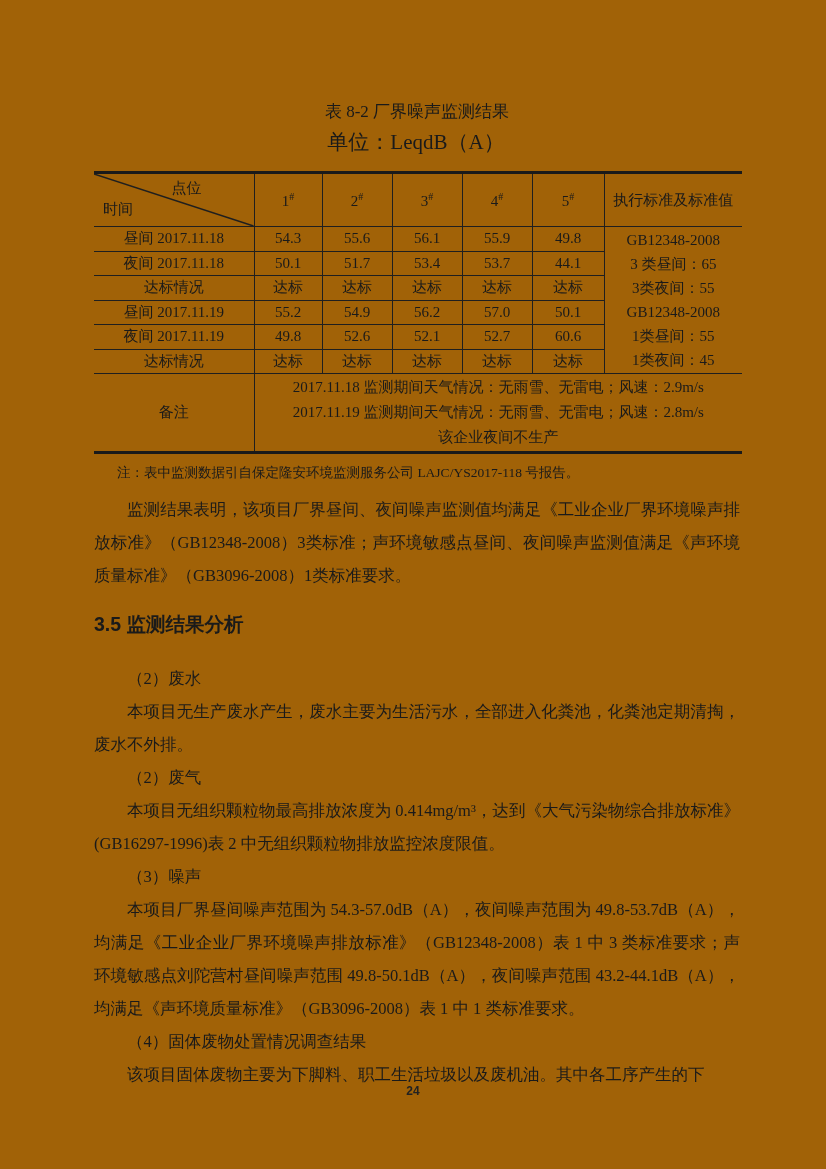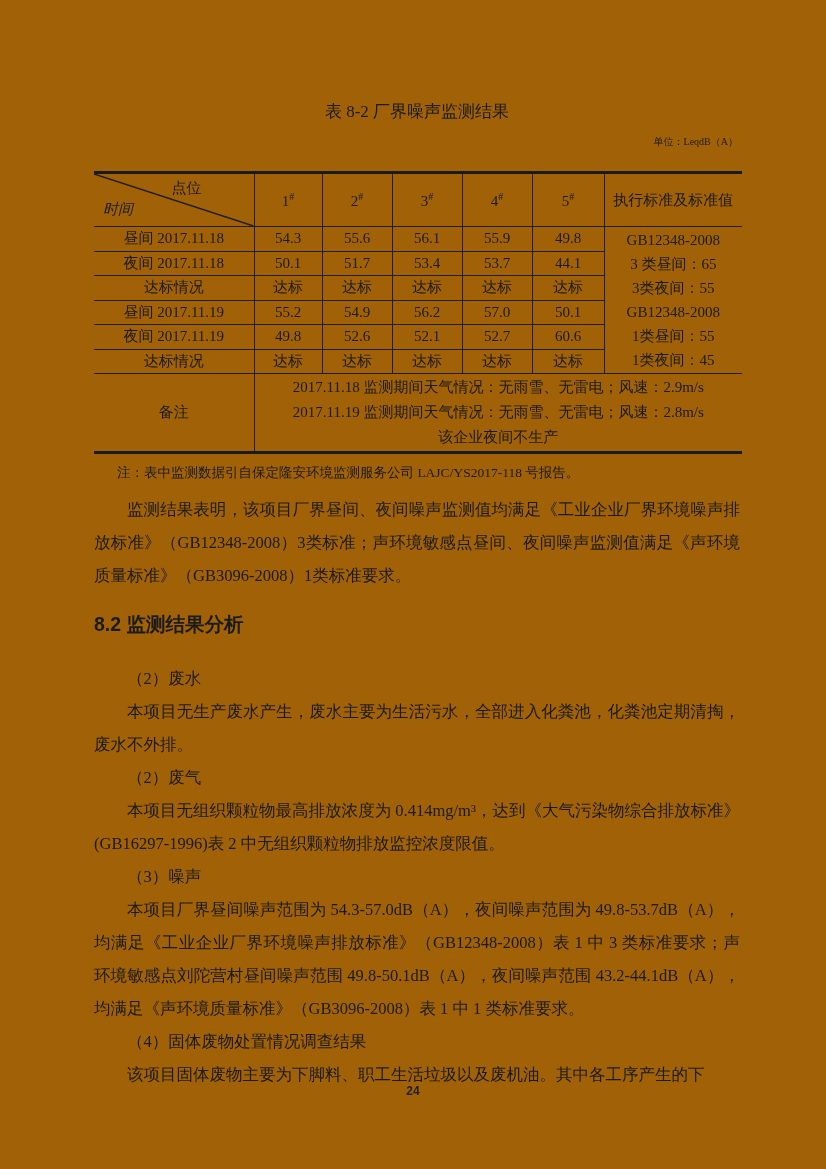--- a/index.html
+++ b/index.html
@@ -21,22 +21,22 @@
 
   
   .tbl-title {
     margin-top: 101px;
     text-align: center;
     font-size: 17px;
     line-height: 22px;
   }
   .unit-line {
     margin-top: 9px;
-    text-align: right;
-    font-size: 10px;
+    text-align: center;
+    font-size: 21px;
     line-height: 20px;
     padding-right: 2px;
   }
   table.noise {
     margin-top: 19px;
     width: 648px;
     border-collapse: collapse;
     table-layout: fixed;
     border-top: 3px solid #1a1a1a;
     border-bottom: 3px solid #1a1a1a;
@@ -62,21 +62,20 @@
     display: block;
   }
   .diag-top {
     position: absolute; top: 5px; left: 58%;
     transform: translateX(-50%);
     font-size: 15px;
   }
   .diag-bottom {
     position: absolute; bottom: 7px; left: 9px;
     font-size: 15px;
-    font-style: italic;
   }
   .pt-head sup { font-size: 10px; }
 
   .std-cell { line-height: 24px; font-size: 15px; }
   .remark-content {
     text-align: left;
     padding-left: 10px;
     line-height: 25px;
     font-size: 15px;
   }
@@ -219,21 +218,21 @@
             <div>该企业夜间不生产</div>
           </td>
         </tr>
       </tbody>
     </table>
 
     <div class="footnote">注：表中监测数据引自保定隆安环境监测服务公司 LAJC/YS2017-118 号报告。</div>
 
     <p class="para intro">监测结果表明，该项目厂界昼间、夜间噪声监测值均满足《工业企业厂界环境噪声排放标准》（GB12348-2008）3类标准；声环境敏感点昼间、夜间噪声监测值满足《声环境质量标准》（GB3096-2008）1类标准要求。</p>
 
-    <div class="sec-heading">8.2 监测结果分析</div>
+    <div class="sec-heading">3.5 监测结果分析</div>
 
     <p class="para">（2）废水</p>
     <p class="para">本项目无生产废水产生，废水主要为生活污水，全部进入化粪池，化粪池定期清掏，废水不外排。</p>
     <p class="para">（2）废气</p>
     <p class="para">本项目无组织颗粒物最高排放浓度为 0.414mg/m³，达到《大气污染物综合排放标准》(GB16297-1996)表 2 中无组织颗粒物排放监控浓度限值。</p>
     <p class="para">（3）噪声</p>
     <p class="para">本项目厂界昼间噪声范围为 54.3-57.0dB（A），夜间噪声范围为 49.8-53.7dB（A），均满足《工业企业厂界环境噪声排放标准》（GB12348-2008）表 1 中 3 类标准要求；声环境敏感点刘陀营村昼间噪声范围 49.8-50.1dB（A），夜间噪声范围 43.2-44.1dB（A），均满足《声环境质量标准》（GB3096-2008）表 1 中 1 类标准要求。</p>
     <p class="para">（4）固体废物处置情况调查结果</p>
     <p class="para">该项目固体废物主要为下脚料、职工生活垃圾以及废机油。其中各工序产生的下</p>
 

